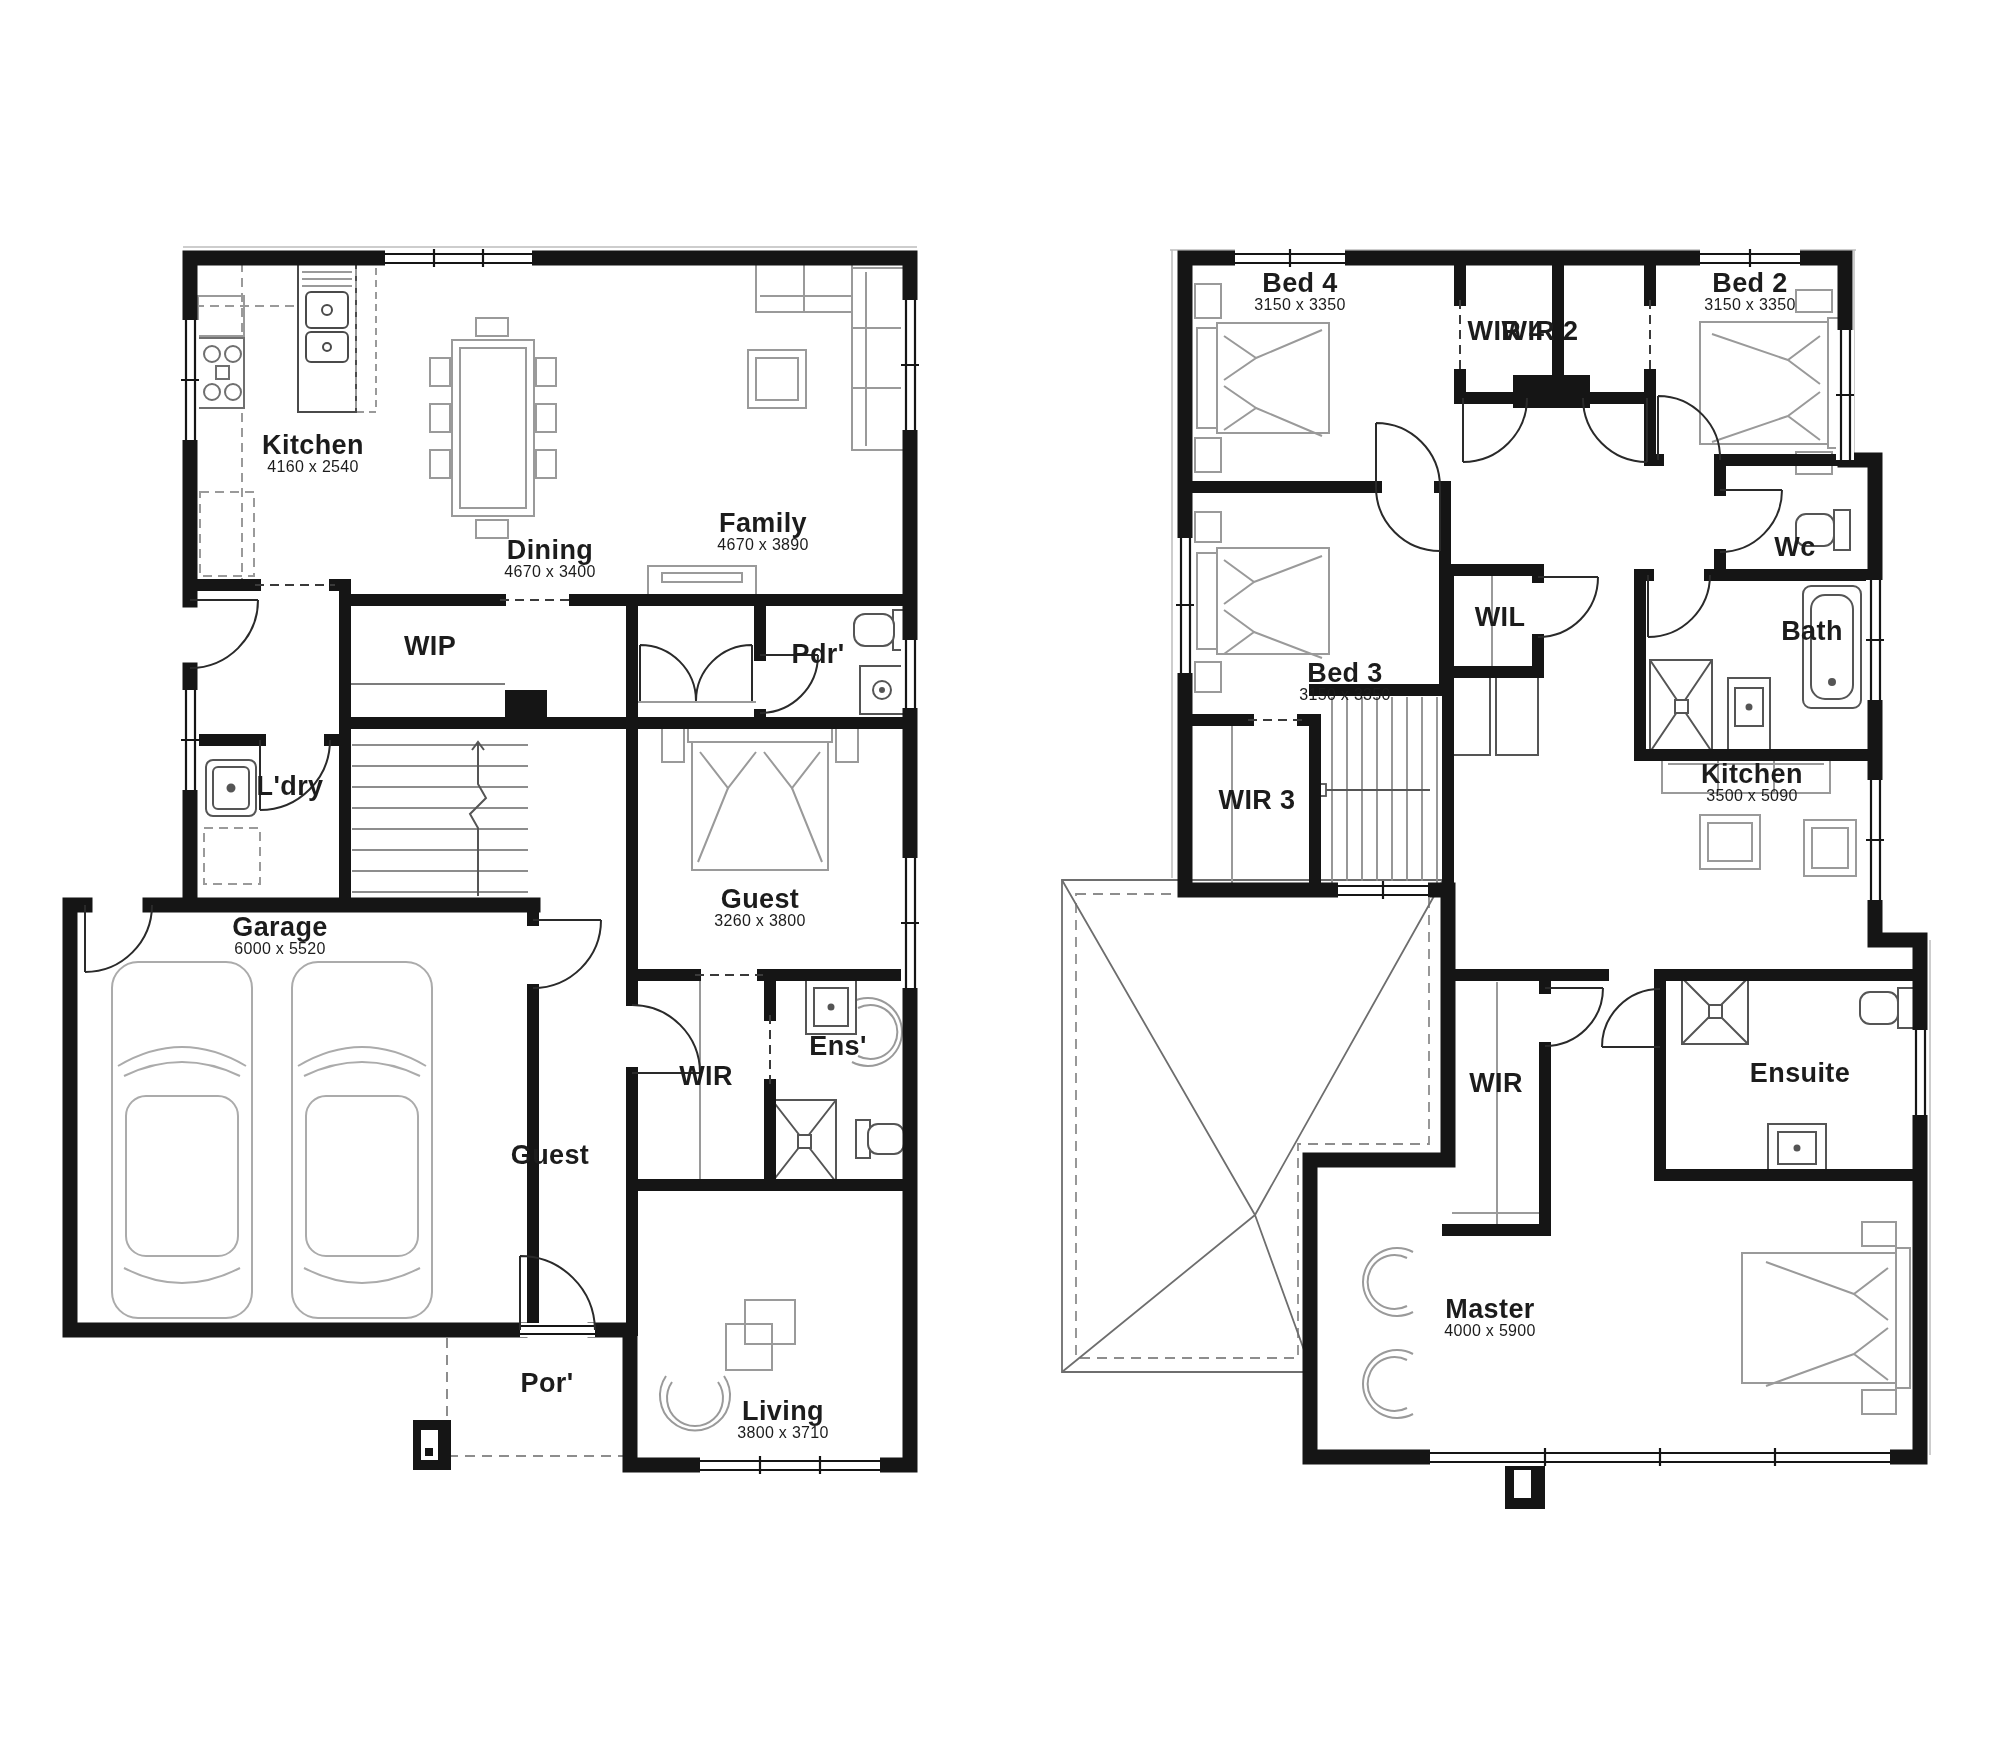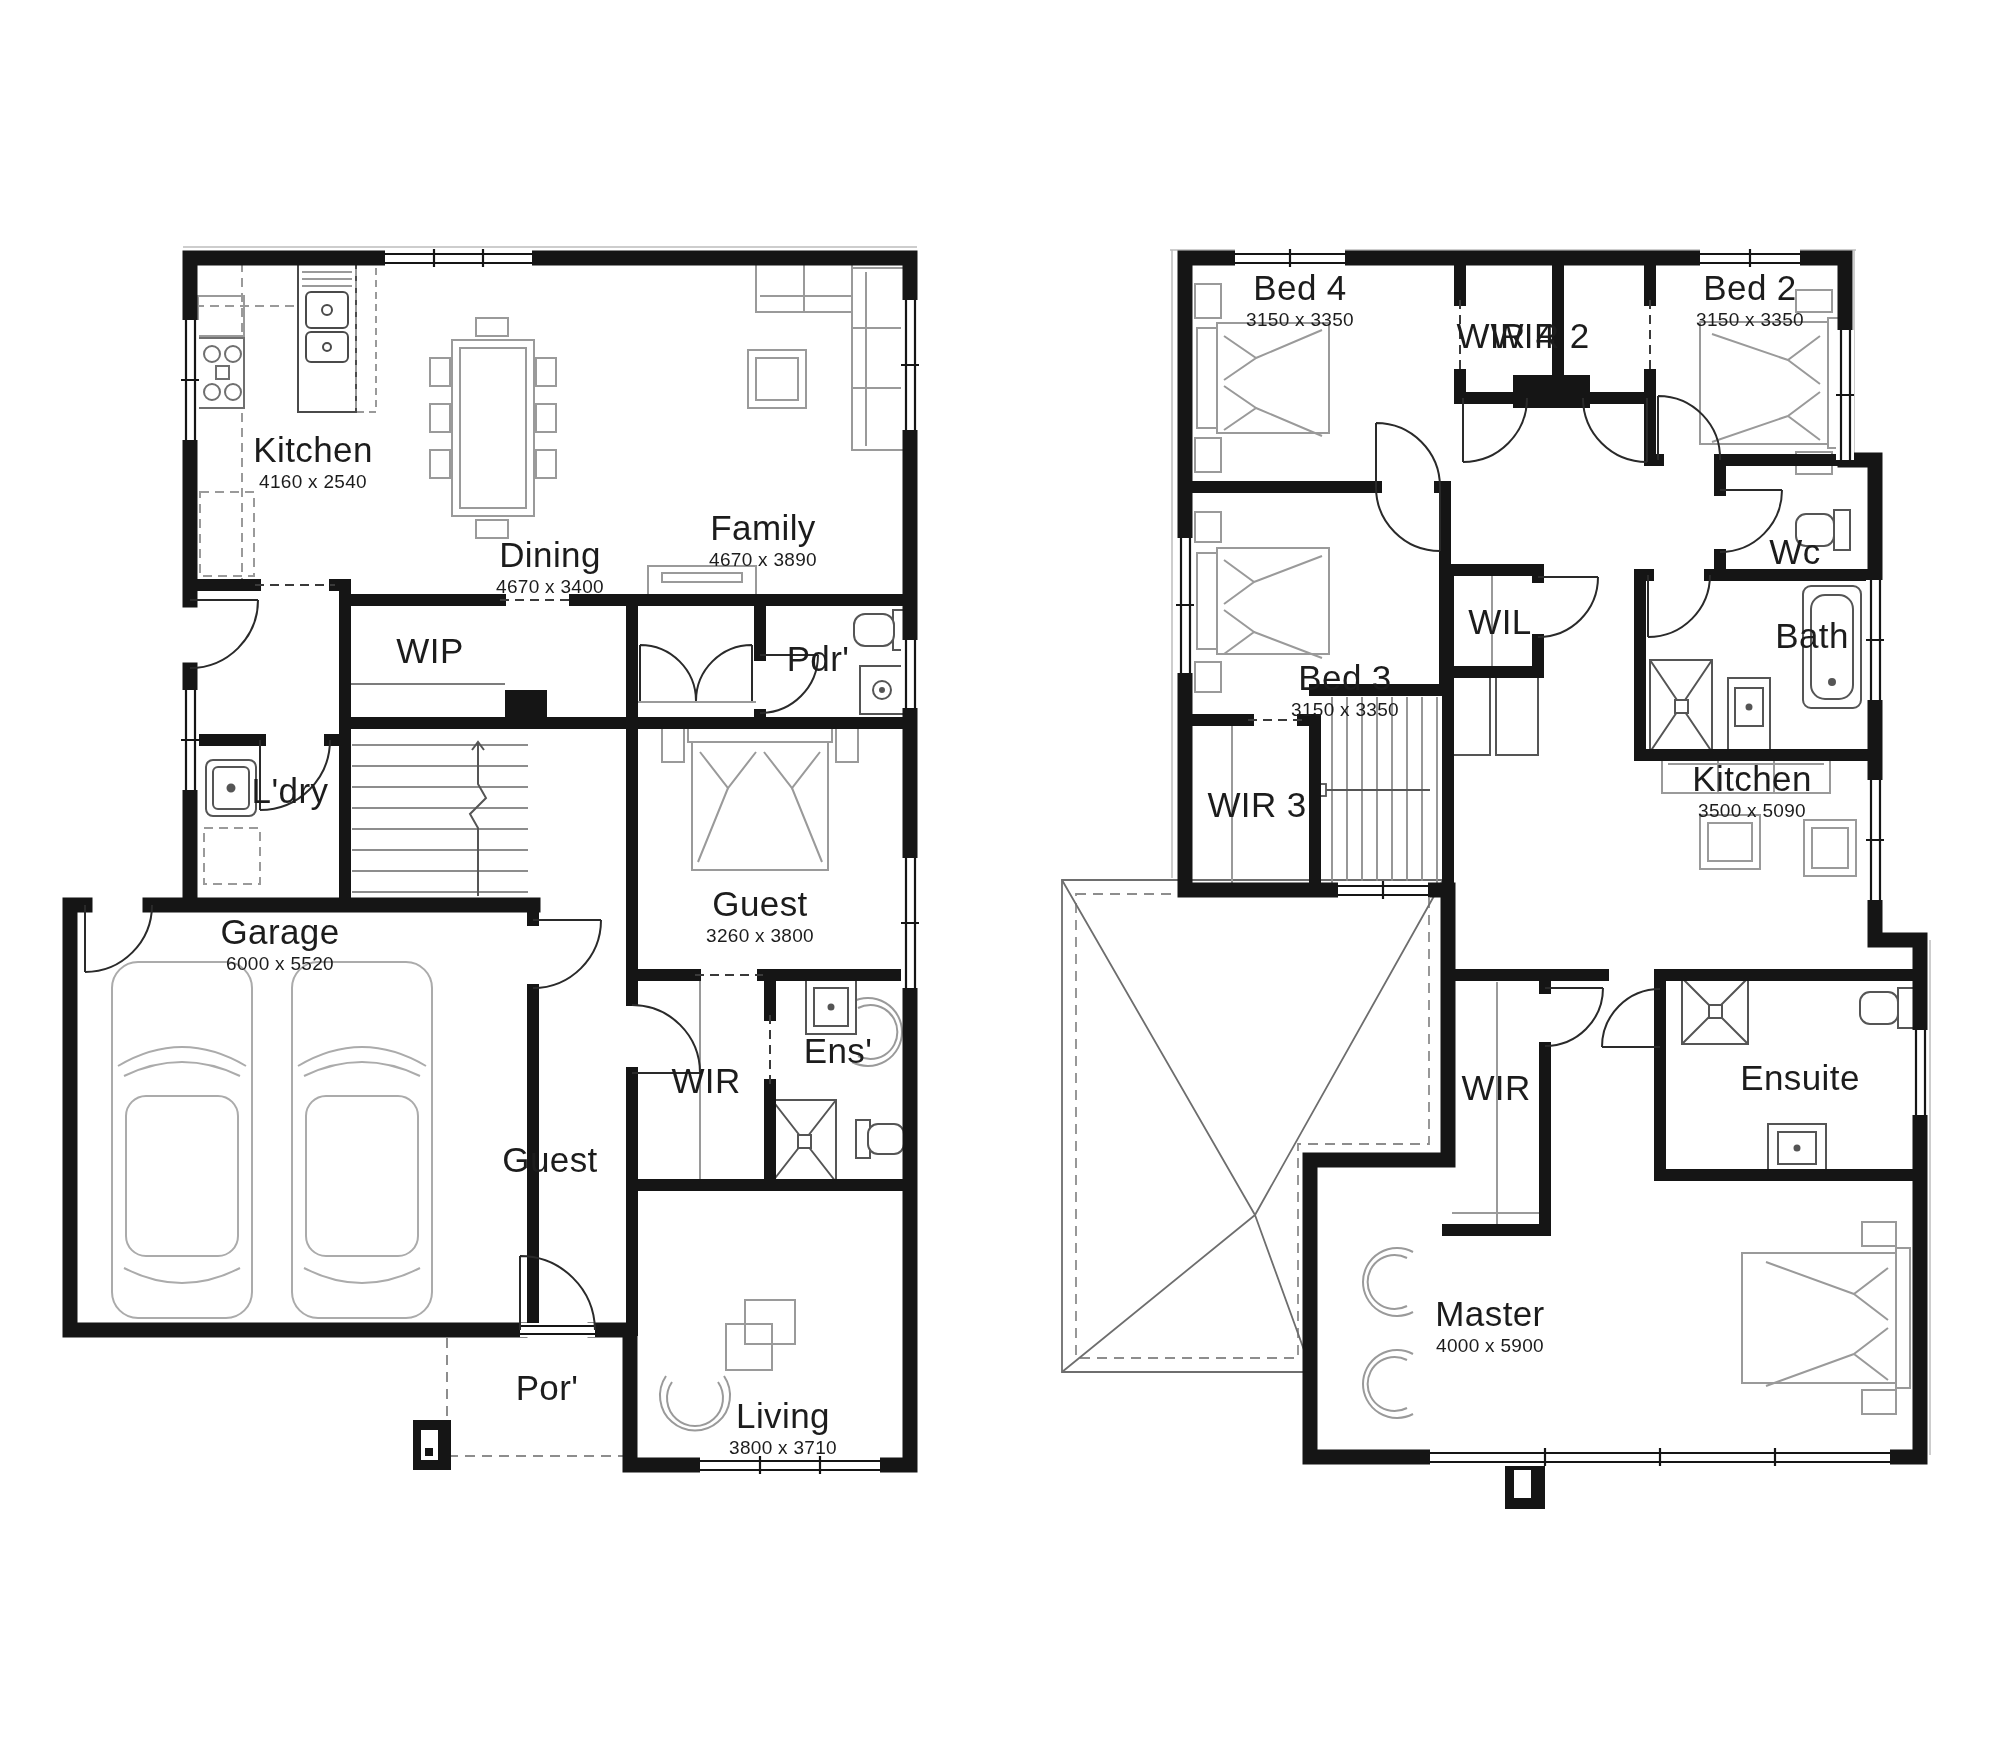--- a/index.html
+++ b/index.html
@@ -1,21 +1,21 @@
 <!DOCTYPE html>
 <html><head>
 <meta charset="utf-8">
 <style>
   html,body{margin:0;padding:0;background:#fff;}
   #stage{position:relative;width:2000px;height:1749px;background:#fff;overflow:hidden;
          font-family:"Liberation Sans","DejaVu Sans",sans-serif;}
   svg{position:absolute;left:0;top:0;}
   .lbl{position:absolute;transform:translateX(-50%);text-align:center;color:#1c1c1c;white-space:nowrap;}
-  .lbl .nm{display:block;font-size:35px;font-weight:400;letter-spacing:.4px;line-height:1;}
-  .lbl .dm{display:block;font-size:19px;font-weight:500;letter-spacing:.3px;line-height:1;margin-top:5px;}
+  .lbl .nm{display:block;font-size:27px;font-weight:700;letter-spacing:.4px;line-height:1;}
+  .lbl .dm{display:block;font-size:16px;font-weight:500;letter-spacing:.3px;line-height:1;}
 </style>
 </head>
 <body>
 
 <div id="stage">
 <svg width="2000" height="1749" viewBox="0 0 2000 1749">
 
   <g>
 
     <path d="M183,247 H917" stroke="#bdbdbd" stroke-width="1.5" fill="none"></path>

